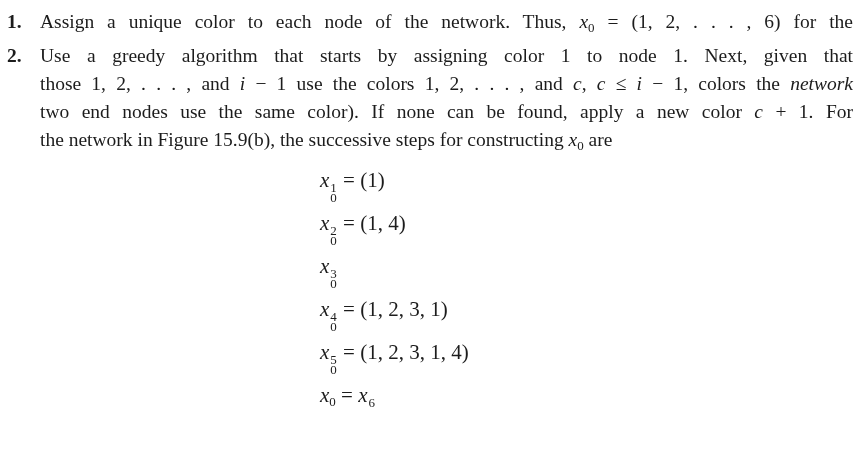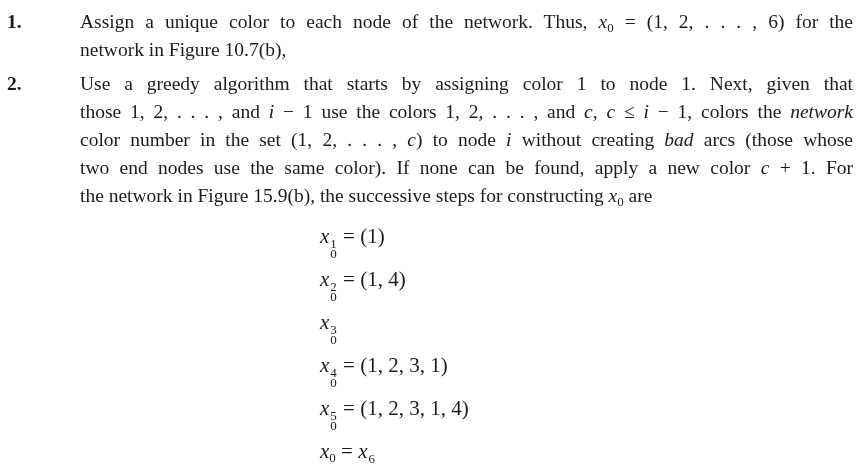--- a/index.html
+++ b/index.html
@@ -34,21 +34,20 @@
     line-height: 28px;
   }
   .item-text {
     font-size: 19.5px;
     line-height: 28px;
   }
   .item-text .tline {
     text-align: justify;
     text-align-last: justify;
     white-space: nowrap;
-    margin-left: 40px;
   }
   .item-text .tline.last {
     text-align: left;
     text-align-last: left;
   }
   .it { font-style: italic; }
   sub.msub {
     font-size: 13px;
     line-height: 0;
     vertical-align: -4px;
@@ -79,30 +78,28 @@
 </style>
 </head>
 <body>
 
 <div class="page">
 
   <div class="list-item first">
     <span class="item-number">1.</span>
     <div class="item-text">
         <div class="tline"><span>Assign a unique color to each node of the network. Thus, </span><span class="it">x</span><sub class="msub">0</sub><span> = (1, 2, . . . , 6) for the</span></div>
-        <div class="tline last"><span>network in Figure 10.7(b),</span></div>
       </div>
   </div>
 
   <div class="list-item second">
     <span class="item-number">2.</span>
     <div class="item-text">
         <div class="tline"><span>Use a greedy algorithm that starts by assigning color 1 to node 1. Next, given that</span></div>
         <div class="tline"><span>those 1, 2, . . . , and </span><span class="it">i</span><span> − 1 use the colors 1, 2, . . . , and </span><span class="it">c</span><span>, </span><span class="it">c</span><span> ≤ </span><span class="it">i</span><span> − 1, colors the </span><span class="it">network</span></div>
-        <div class="tline"><span>color number in the set (1, 2, . . . , </span><span class="it">c</span><span>) to node </span><span class="it">i</span><span> without creating </span><span class="it">bad</span><span> arcs (those whose</span></div>
         <div class="tline"><span>two end nodes use the same color). If none can be found, apply a new color </span><span class="it">c</span><span> + 1. For</span></div>
         <div class="tline last"><span>the network in Figure 15.9(b), the successive steps for constructing </span><span class="it">x</span><sub class="msub">0</sub><span> are</span></div>
       </div>
   </div>
 
   <div class="eq-block">
       <div class="tline"><span class="it">x</span><span class="ss">
           <span>1</span>
           <span>0</span>
         </span><span> = (1)</span></div>

